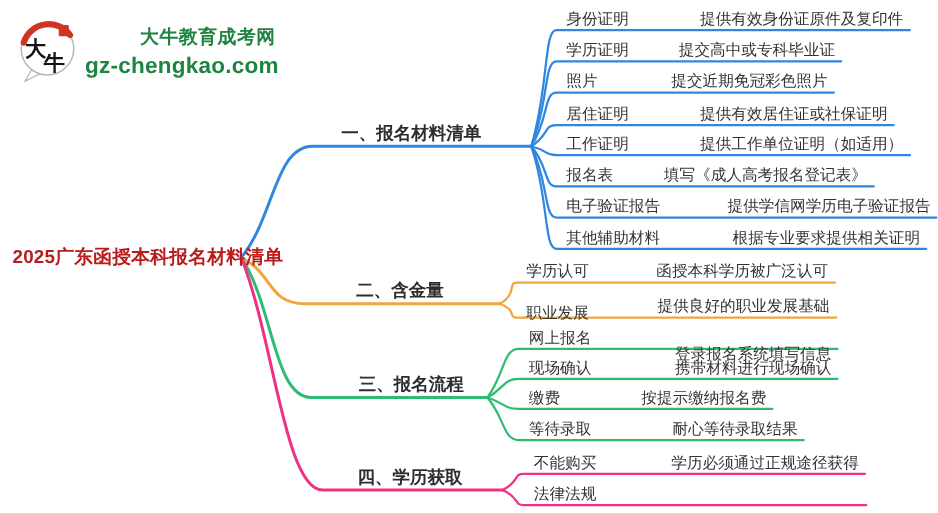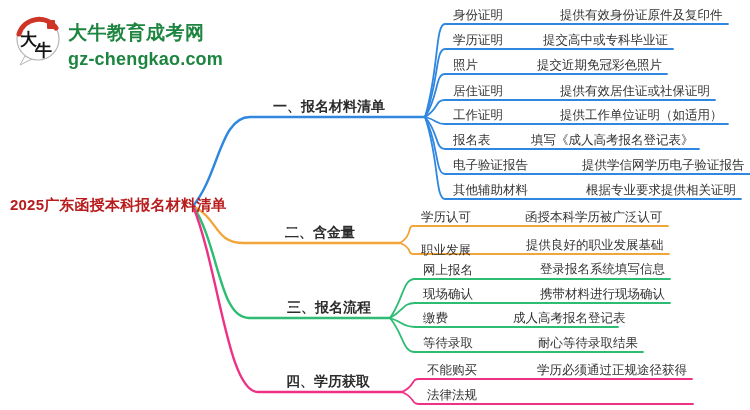--- a/index.html
+++ b/index.html
@@ -13,21 +13,21 @@
   .branch{font-size:14px;font-weight:600;color:#2d2d2d;}
   .child{font-size:12.5px;font-weight:400;}
   .leaf{font-size:12.5px;font-weight:400;}
   #root-title{
     position:absolute;left:10px;top:196px;font-size:15px;font-weight:700;
     color:#b91c1c;white-space:nowrap;letter-spacing:0.2px;
   }
   .logo{position:absolute;left:12px;top:12px;display:flex;align-items:flex-start;cursor:pointer;}
   .logo-badge{width:52px;height:54px;flex:0 0 auto;}
   .logo-text{margin-left:4px;padding-top:8px;}
-  .logo-name{font-size:19px;font-weight:700;color:#1e8540;letter-spacing:0.5px;}
+  .logo-name{font-size:15px;font-weight:700;color:#1e8540;letter-spacing:0.5px;margin-left:44px;}
   .logo-domain{font-size:18px;font-weight:700;color:#1e8540;margin-top:3px;letter-spacing:0.2px;}
 </style>
 </head>
 <body>
 
 <div class="stage">
 
   <svg id="edges" viewBox="0 0 750 410" xmlns="http://www.w3.org/2000/svg">
       <path d="M193,206 C219,174.85 220,117 250,117 H425" fill="none" stroke="#2f87e0" stroke-width="2.4" stroke-linecap="round"></path>
       <path d="M425,117 C439,70.5 435,24 445,24 H728" fill="none" stroke="#2f87e0" stroke-width="1.8" stroke-linecap="round"></path>
@@ -86,25 +86,25 @@
       <div class="node leaf" style="left: 582px; top: 158px;">提供学信网学历电子验证报告</div>
       <div class="node child" style="left: 453px; top: 183px;">其他辅助材料</div>
       <div class="node leaf" style="left: 586px; top: 183px;">根据专业要求提供相关证明</div>
       <div class="node branch" style="left: 285px; top: 224px;">二、含金量</div>
       <div class="node child" style="left: 421px; top: 210px;">学历认可</div>
       <div class="node leaf" style="left: 525px; top: 210px;">函授本科学历被广泛认可</div>
       <div class="node child" style="left: 421px; top: 243px;">职业发展</div>
       <div class="node leaf" style="left: 526px; top: 238px;">提供良好的职业发展基础</div>
       <div class="node branch" style="left: 287px; top: 299px;">三、报名流程</div>
       <div class="node child" style="left: 423px; top: 263px;">网上报名</div>
-      <div class="node leaf" style="left: 540px; top: 262px;">登录报名系统填写信息</div>
+      <div class="node leaf" style="left: 540px; top: 276px;">登录报名系统填写信息</div>
       <div class="node child" style="left: 423px; top: 287px;">现场确认</div>
       <div class="node leaf" style="left: 540px; top: 287px;">携带材料进行现场确认</div>
       <div class="node child" style="left: 423px; top: 311px;">缴费</div>
-      <div class="node leaf" style="left: 513px; top: 311px;">成人高考报名登记表</div>
+      <div class="node leaf" style="left: 513px; top: 311px;">按提示缴纳报名费</div>
       <div class="node child" style="left: 423px; top: 336px;">等待录取</div>
       <div class="node branch" style="left: 286px; top: 373px;">四、学历获取</div>
       <div class="node leaf" style="left: 538px; top: 336px;">耐心等待录取结果</div>
       <div class="node child" style="left: 427px; top: 363px;">不能购买</div>
       <div class="node leaf" style="left: 537px; top: 363px;">学历必须通过正规途径获得</div>
       <div class="node child" style="left: 427px; top: 388px;">法律法规</div>
     </div>
 </div>
 
 </body></html>

